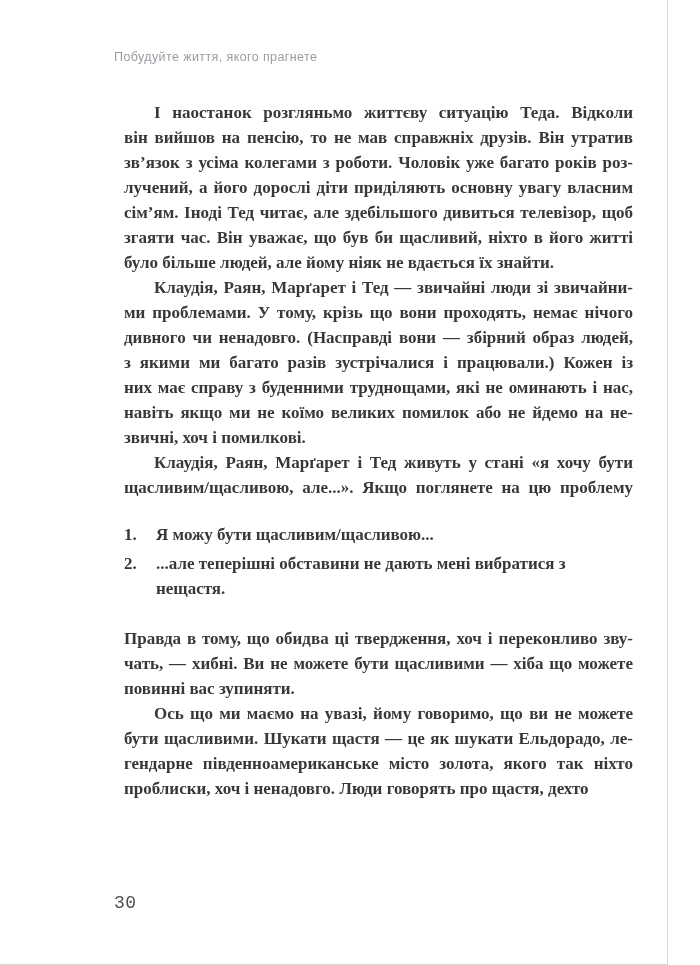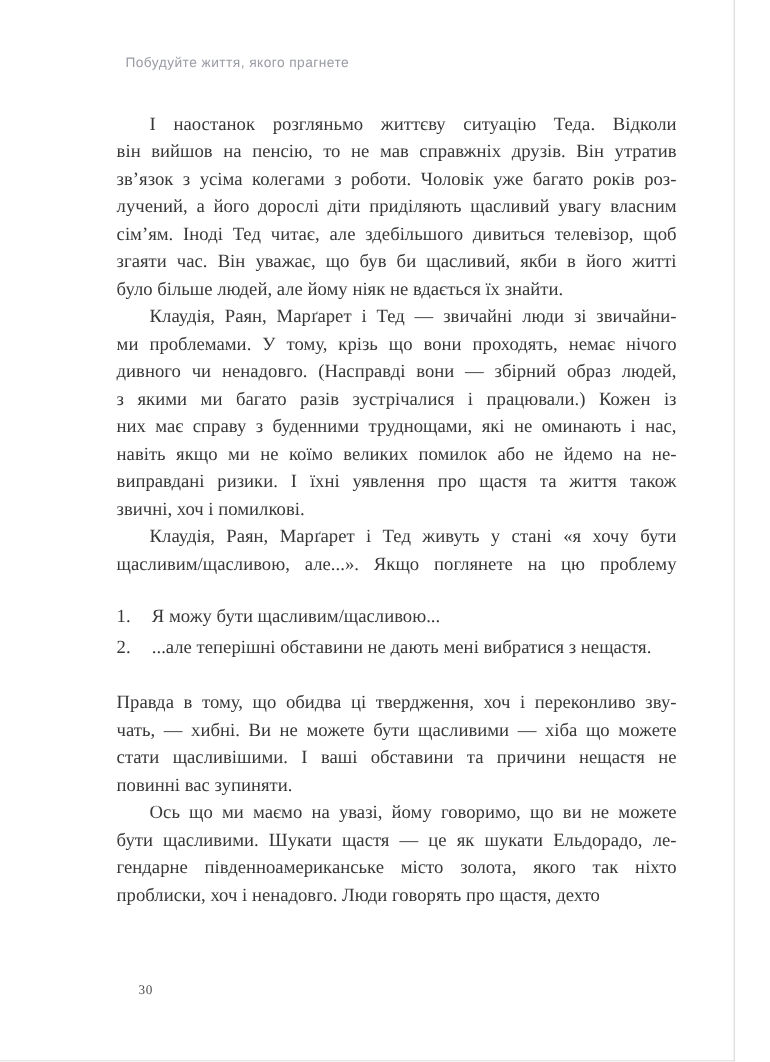--- a/index.html
+++ b/index.html
@@ -26,91 +26,89 @@
     position: absolute;
     left: 114px;
     top: 50px;
     font-family: "Liberation Sans", sans-serif;
     font-size: 12.5px;
     letter-spacing: 0.4px;
     color: var(--header-color, #999ca3);
   }
   .text-block {
     position: absolute;
-    left: 106px;
+    left: 124px;
     top: 100px;
     width: 509px;
     font-size: 17px;
     line-height: 25px;
     color: var(--text-color, #38383a);
+    font-weight: bold;
   }
   .para { margin: 0; }
   .line { text-align: justify; }
   .line.jl { text-align-last: justify; }
   .line.indent { padding-left: 30px; }
   .list { margin: 22px 0 25px 0; }
   .list-item { display: flex; line-height: 25px; }
   .list-item + .list-item { margin-top: 4px; }
   .marker { flex: 0 0 32px; width: 32px; }
   .li-text { flex: 1 1 auto; }
   .page-number {
     position: absolute;
     left: 114px;
     top: 893px;
-    font-family: Liberation Serif, serif;
-    font-size: 12px;
+    font-family: Liberation Mono, monospace;
+    font-size: 18px;
     letter-spacing: 0.5px;
     color: var(--page-number-color, #4e4e52);
-    margin-left: 12px;
   }
 </style>
 </head>
 <body>
 
 <div class="page">
   <div class="running-header">Побудуйте життя, якого прагнете</div>
 
   <div class="text-block">
       <div class="para">
         <div class="line jl indent">І наостанок розгляньмо життєву ситуацію Теда. Відколи</div>
         <div class="line jl">він вийшов на пенсію, то не мав справжніх друзів. Він утратив</div>
         <div class="line jl">зв’язок з усіма колегами з роботи. Чоловік уже багато років роз-</div>
-        <div class="line jl">лучений, а його дорослі діти приділяють щасливий увагу власним</div>
+        <div class="line jl">лучений, а його дорослі діти приділяють основну увагу власним</div>
         <div class="line jl">сім’ям. Іноді Тед читає, але здебільшого дивиться телевізор, щоб</div>
-        <div class="line jl">згаяти час. Він уважає, що був би щасливий, якби в його житті</div>
+        <div class="line jl">згаяти час. Він уважає, що був би щасливий, ніхто в його житті</div>
         <div class="line">було більше людей, але йому ніяк не вдається їх знайти.</div>
       </div>
       <div class="para">
         <div class="line jl indent">Клаудія, Раян, Марґарет і Тед — звичайні люди зі звичайни-</div>
         <div class="line jl">ми проблемами. У тому, крізь що вони проходять, немає нічого</div>
         <div class="line jl">дивного чи ненадовго. (Насправді вони — збірний образ людей,</div>
         <div class="line jl">з якими ми багато разів зустрічалися і працювали.) Кожен із</div>
         <div class="line jl">них має справу з буденними труднощами, які не оминають і нас,</div>
         <div class="line jl">навіть якщо ми не коїмо великих помилок або не йдемо на не-</div>
-        <div class="line jl">виправдані ризики. І їхні уявлення про щастя та життя також</div>
         <div class="line">звичні, хоч і помилкові.</div>
       </div>
       <div class="para">
         <div class="line jl indent">Клаудія, Раян, Марґарет і Тед живуть у стані «я хочу бути</div>
         <div class="line jl">щасливим/щасливою, але...». Якщо поглянете на цю проблему</div>
       </div>
       <div class="list">
         <div class="list-item">
           <span class="marker">1.</span>
           <span class="li-text">Я можу бути щасливим/щасливою...</span>
         </div>
         <div class="list-item">
           <span class="marker">2.</span>
           <span class="li-text">...але теперішні обставини не дають мені вибратися з нещастя.</span>
         </div>
       </div>
       <div class="para">
         <div class="line jl">Правда в тому, що обидва ці твердження, хоч і переконливо зву-</div>
         <div class="line jl">чать, — хибні. Ви не можете бути щасливими — хіба що можете</div>
-        <div class="line jl">стати щасливішими. І ваші обставини та причини нещастя не</div>
         <div class="line">повинні вас зупиняти.</div>
       </div>
       <div class="para">
         <div class="line jl indent">Ось що ми маємо на увазі, йому говоримо, що ви не можете</div>
         <div class="line jl">бути щасливими. Шукати щастя — це як шукати Ельдорадо, ле-</div>
         <div class="line jl">гендарне південноамериканське місто золота, якого так ніхто</div>
         <div class="line">проблиски, хоч і ненадовго. Люди говорять про щастя, дехто</div>
       </div>
     </div>
 

